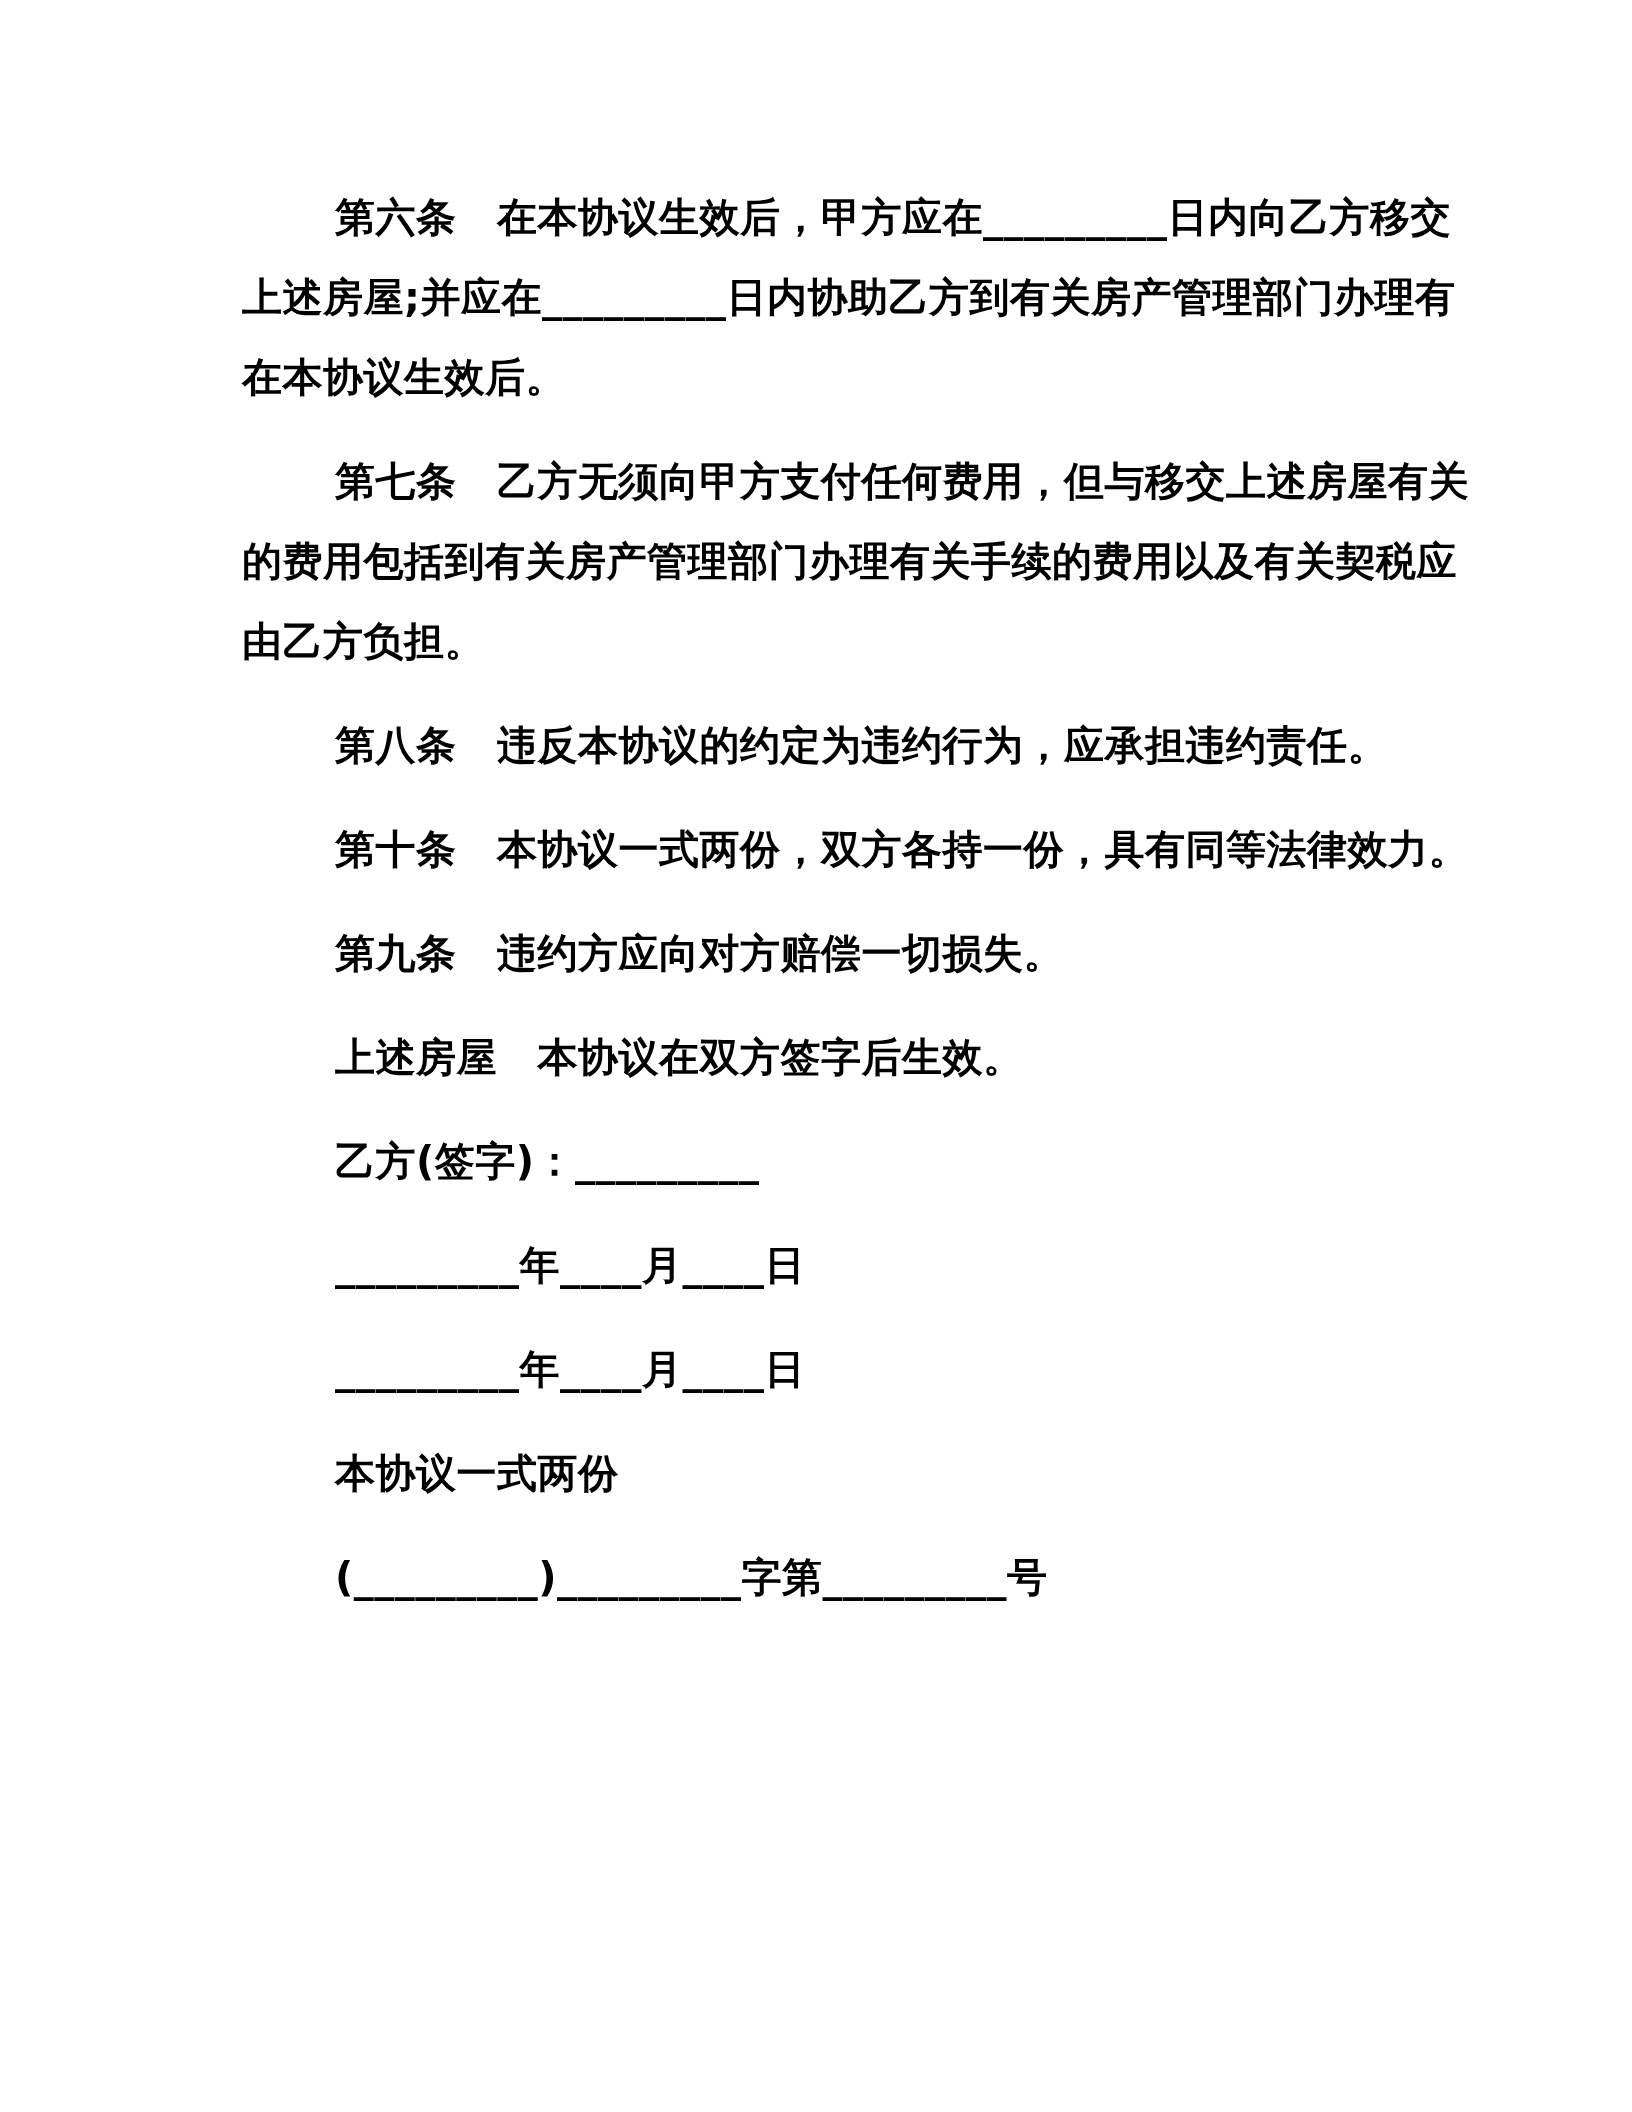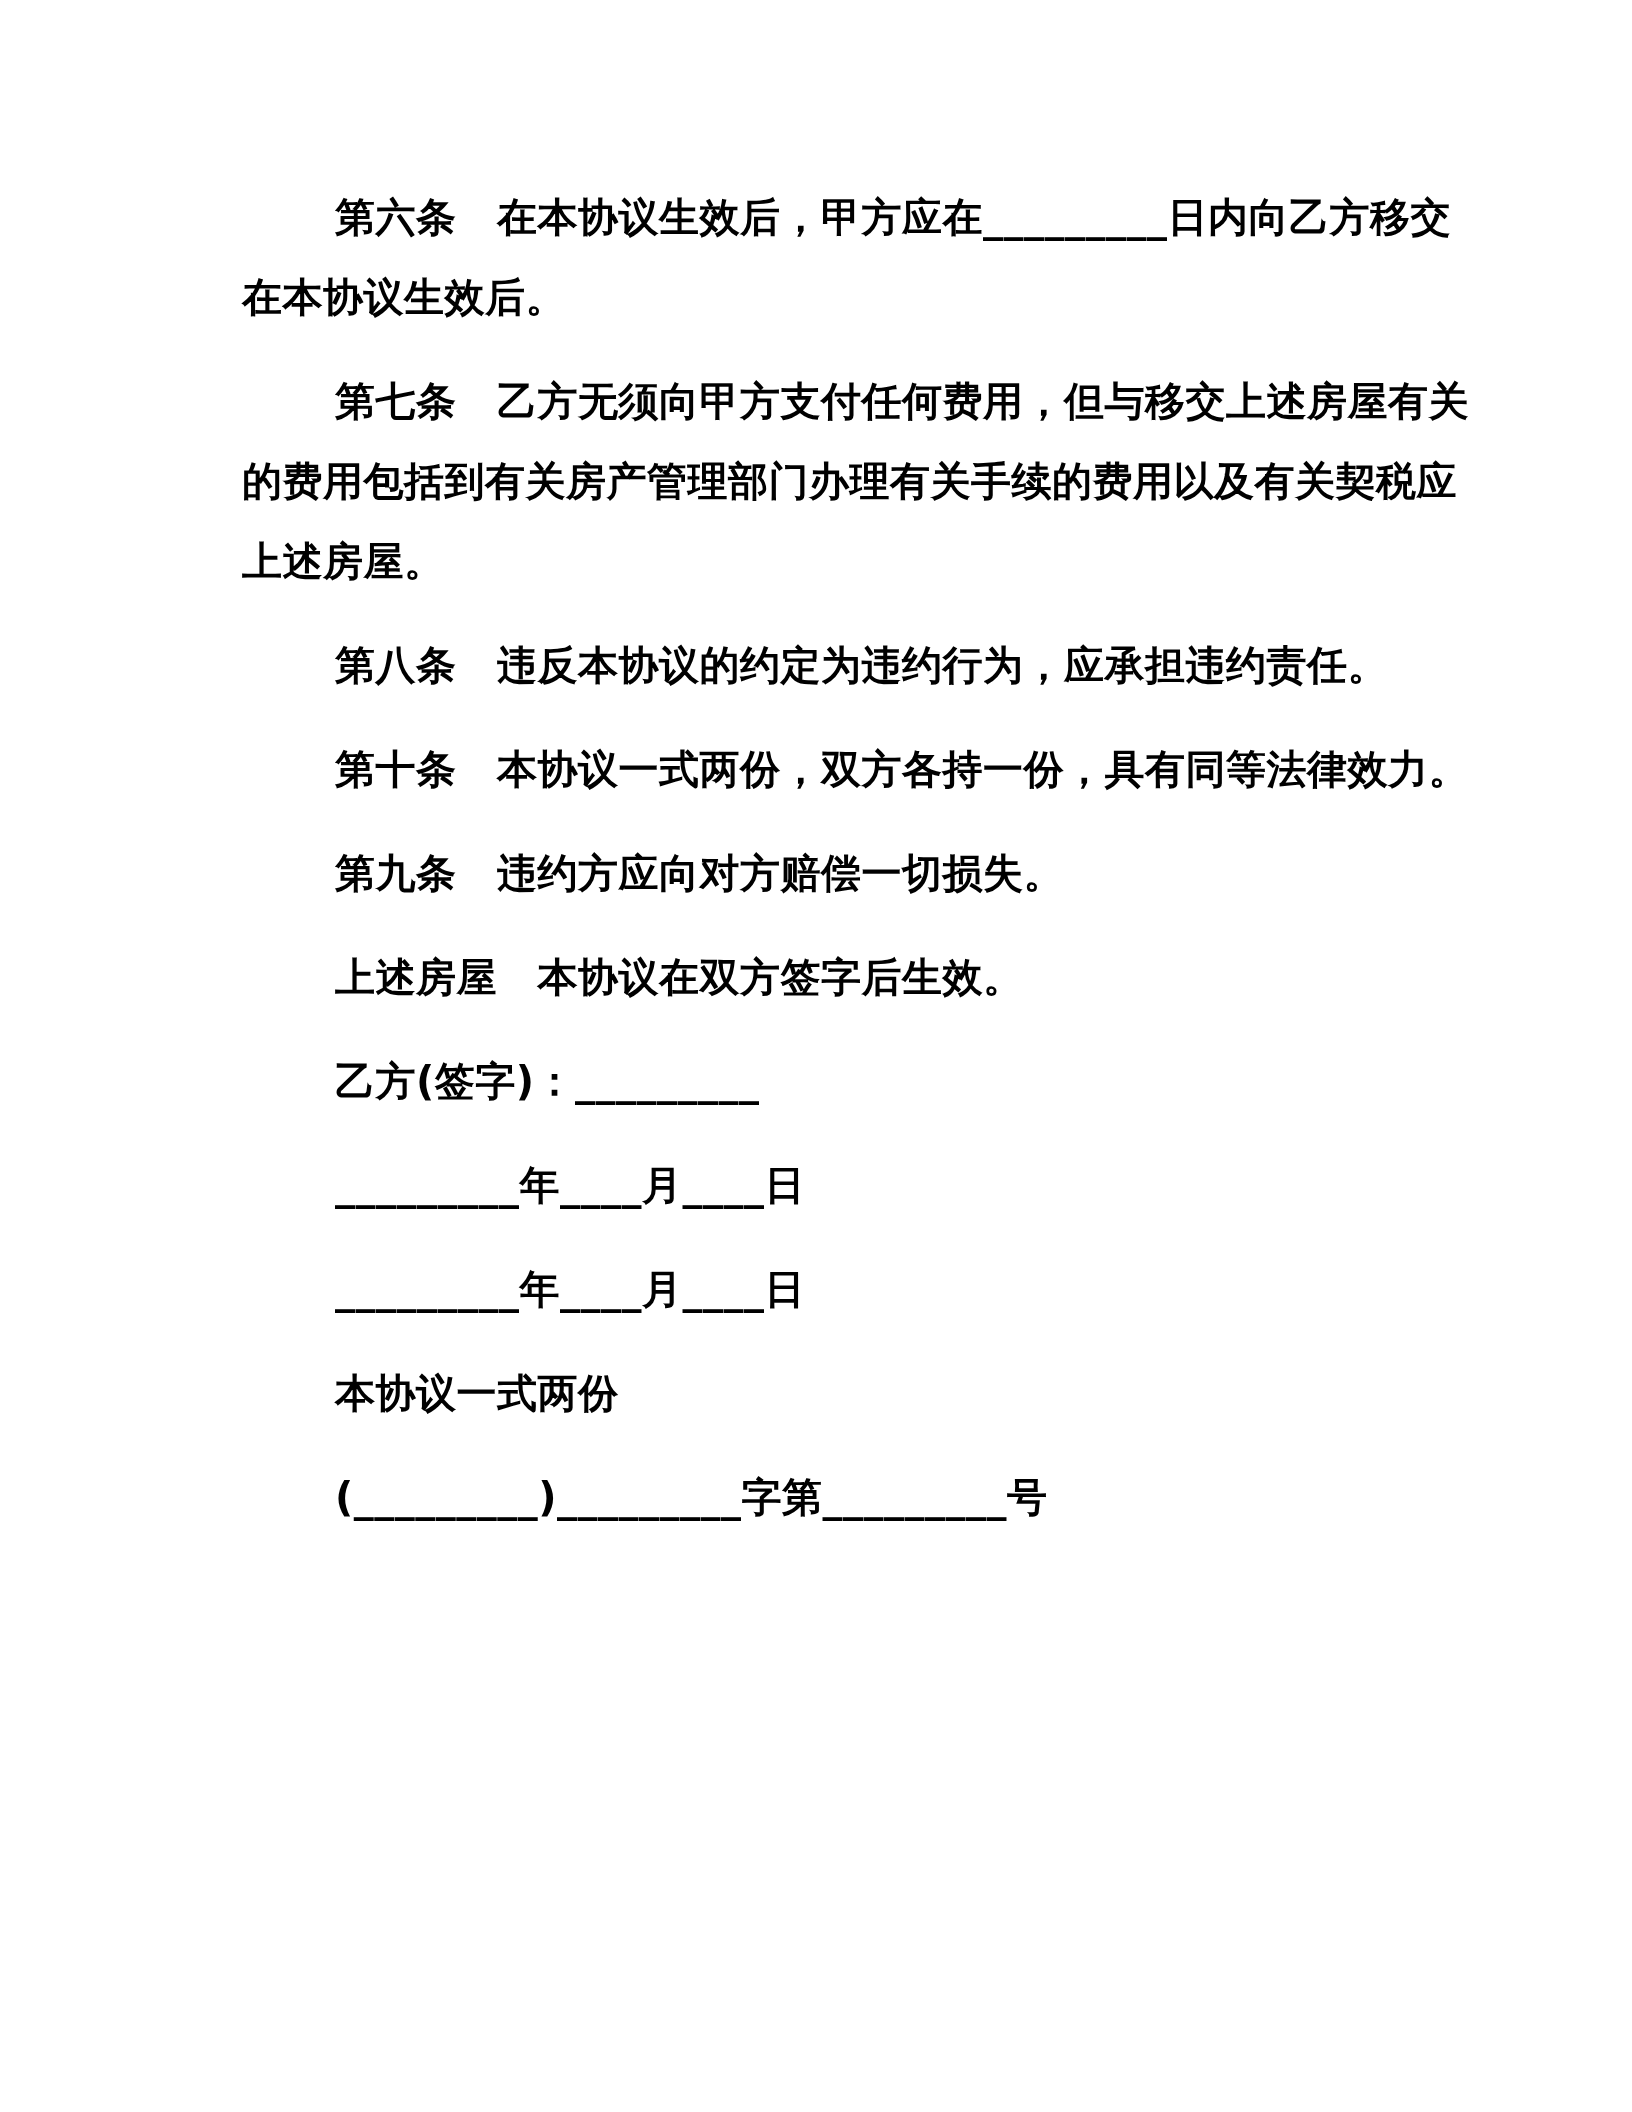--- a/index.html
+++ b/index.html
@@ -34,26 +34,27 @@
     text-indent: 93px;
   }
 </style>
 </head>
 <body>
 
 <div class="page">
   <div class="doc-body">
       <div class="para">
         <div class="line first">第六条　在本协议生效后，甲方应在_________日内向乙方移交</div>
+        <div class="line">上述房屋;并应在_________日内协助乙方到有关房产管理部门办理有</div>
         <div class="line">在本协议生效后。</div>
       </div>
       <div class="para">
         <div class="line first">第七条　乙方无须向甲方支付任何费用，但与移交上述房屋有关</div>
         <div class="line">的费用包括到有关房产管理部门办理有关手续的费用以及有关契税应</div>
-        <div class="line">上述房屋。</div>
+        <div class="line">由乙方负担。</div>
       </div>
       <div class="para">
         <div class="line first">第八条　违反本协议的约定为违约行为，应承担违约责任。</div>
       </div>
       <div class="para">
         <div class="line first">第十条　本协议一式两份，双方各持一份，具有同等法律效力。</div>
       </div>
       <div class="para">
         <div class="line first">第九条　违约方应向对方赔偿一切损失。</div>
       </div>

